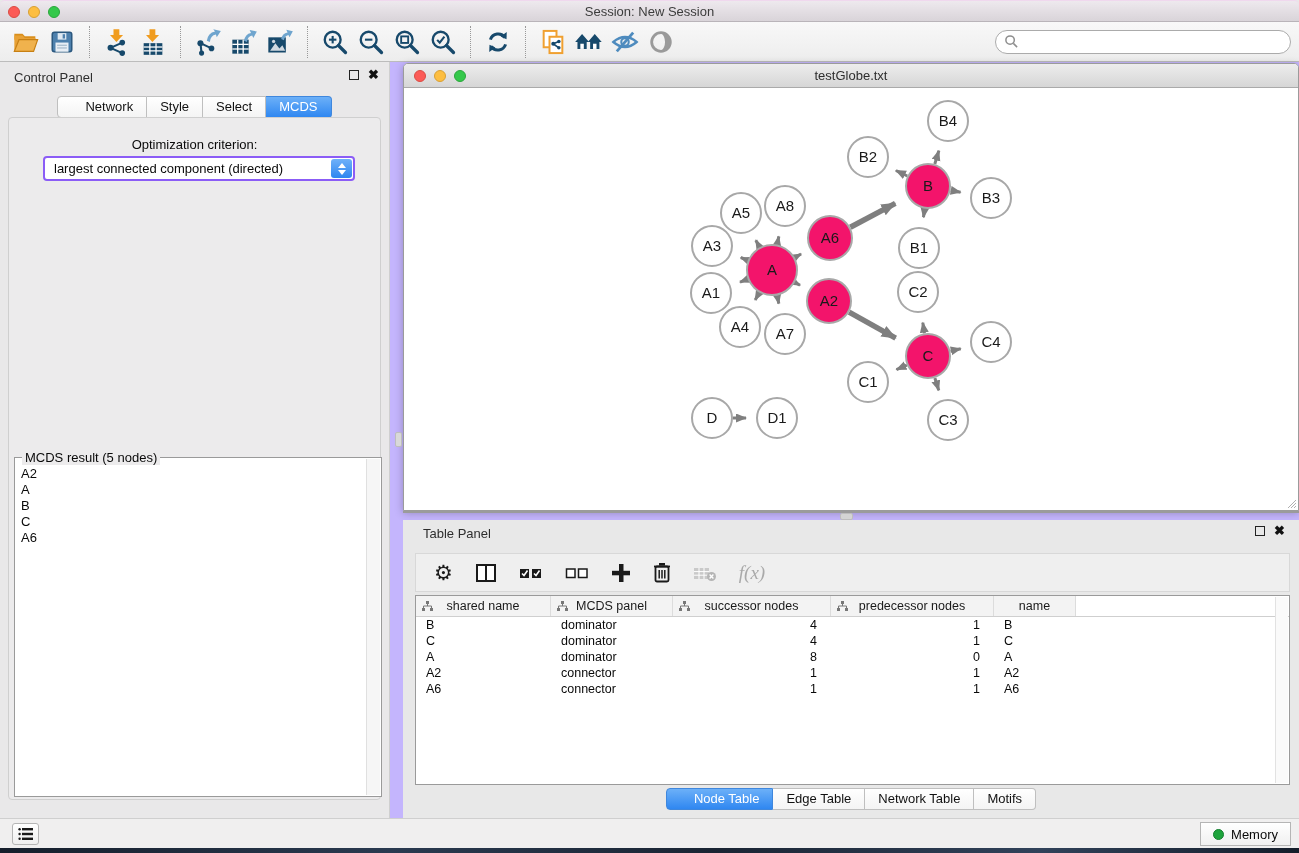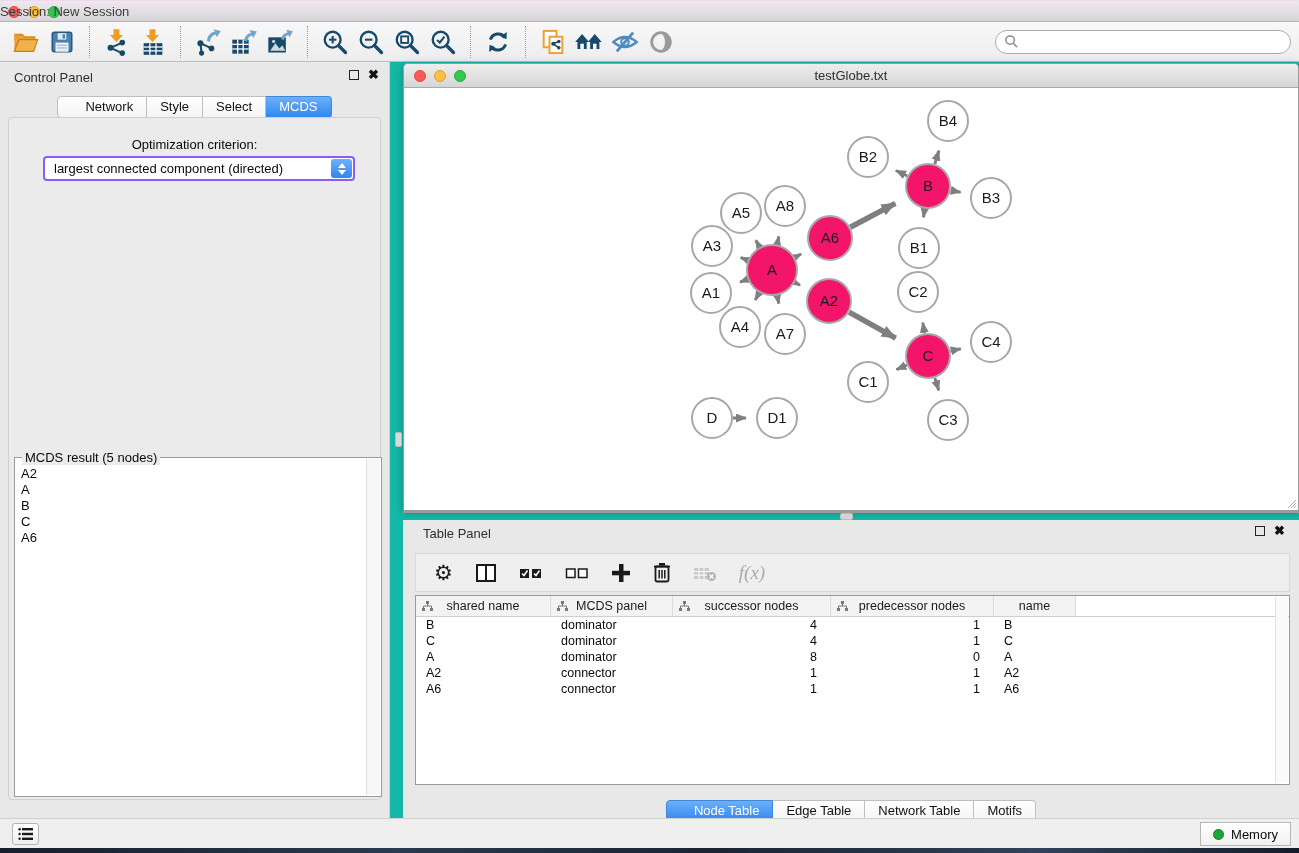--- a/index.html
+++ b/index.html
@@ -3,40 +3,40 @@
 <meta charset="utf-8">
 <style>
   * { margin:0; padding:0; box-sizing:border-box; }
   html,body { width:1299px; height:853px; background:#1c2634; font-family:"Liberation Sans", sans-serif; }
   .app { position:relative; width:1299px; height:853px; background:#e8e8e8; overflow:hidden; }
 
   
   .titlebar { position:absolute; left:0; top:0; width:100%; height:22px;
     background:linear-gradient(#eee9ee,#d9d4d9); border-top:1px solid #f0d8ee;
     border-bottom:1px solid #b9b4b9; border-radius:5px 5px 0 0; }
-  .titlebar .title { position:absolute; left:0; right:0; top:3px; text-align:left;
+  .titlebar .title { position:absolute; left:0; right:0; top:3px; text-align:center;
     font-size:13px; color:#3c3c3c; }
   .lights { position:absolute; left:8px; top:5px; display:flex; gap:8px; }
   .light { width:12px; height:12px; border-radius:50%; }
   .light.red { background:#fc5b57; border:1px solid #d94c44; }
   .light.yellow { background:#fdbe41; border:1px solid #d8a034; }
   .light.green { background:#34c84a; border:1px solid #2aa63c; }
 
   
   .toolbar { position:absolute; left:0; top:22px; width:100%; height:40px;
     background:linear-gradient(#f8f8f8,#ededed); border-bottom:1px solid #bcbcbc;
     display:flex; align-items:center; padding:0 8px; }
   .tbtn { width:36px; height:34px; display:flex; align-items:center; justify-content:center; }
   .tsep { width:1px; height:32px; border-left:1px dotted #999; margin:0 9px; }
   .searchbox { margin-left:auto; width:296px; height:24px; background:#fff;
     border:1px solid #ababab; border-radius:12px; display:flex; align-items:center; padding:0 8px; }
   .searchbox input { border:none; outline:none; flex:1; font-size:13px; font-family:"Liberation Sans",sans-serif; background:transparent; }
 
   
-  .content { position:absolute; left:0; top:62px; width:1299px; height:756px; background:#14b8a6; }
+  .content { position:absolute; left:0; top:62px; width:1299px; height:756px; background:#c4b5fd; }
 
   
   .control-panel { position:absolute; left:0; top:0; width:390px; height:756px; background:#e9e8e9; border-right:1px solid #cfcfcf; }
   .panel-header { position:absolute; top:8px; left:14px; font-size:13px; color:#2e2e2e; }
   .panel-btns { position:absolute; top:8px; right:10px; display:flex; gap:9px; align-items:center; }
   .float-ico { width:10px; height:10px; border:1.6px solid #222; display:inline-block; }
   .close-ico { font-size:13px; color:#111; font-weight:bold; line-height:10px; }
 
   .tabset { display:flex; }
   .cp-tabs { position:absolute; top:34px; left:0; width:100%; justify-content:center; }
@@ -101,21 +101,21 @@
   .tbody { }
   .trow { display:grid; grid-template-columns:135px 122px 158px 163px 82px 1fr; height:16px; }
   .tcell { font-size:12.5px; color:#0a0a0a; line-height:16px; white-space:nowrap; overflow:hidden; }
   .tcell.c0 { padding-left:10px; }
   .tcell.c1 { padding-left:10px; }
   .tcell.c2 { text-align:right; padding-right:14px; }
   .tcell.c3 { text-align:right; padding-right:14px; }
   .tcell.c4 { padding-left:10px; }
   .tscroll { position:absolute; top:1px; bottom:1px; right:1px; width:13px; background:#fafafa; border-left:1px solid #e2e2e2; }
 
-  .tp-tabs { position:absolute; top:280px; left:0; width:100%; justify-content:center; }
+  .tp-tabs { position:absolute; top:268px; left:0; width:100%; justify-content:center; }
 
   
   .statusbar { position:absolute; left:0; top:818px; width:100%; height:30px; background:#f0efef; border-top:1px solid #cfcfcf; }
   .list-btn { position:absolute; left:12px; top:4px; width:27px; height:22px; background:linear-gradient(#fff,#efefef);
     border:1px solid #b5b5b5; border-radius:3px; display:flex; align-items:center; justify-content:center; }
   .memory-btn { position:absolute; right:8px; top:3px; height:24px; background:linear-gradient(#fff,#f0f0f0);
     border:1px solid #b5b5b5; border-radius:0; display:flex; align-items:center; gap:7px; padding:0 12px; font-size:13px; color:#0a0a0a; }
   .mem-dot { width:11px; height:11px; border-radius:50%; background:#1ea43d; border:1px solid #158030; }
   .desktop-strip { position:absolute; left:0; bottom:0; width:100%; height:5px;
     background:linear-gradient(90deg,#151e2b,#2a3a50 30%,#1a2433 55%,#31425a 80%,#141d2a); }

